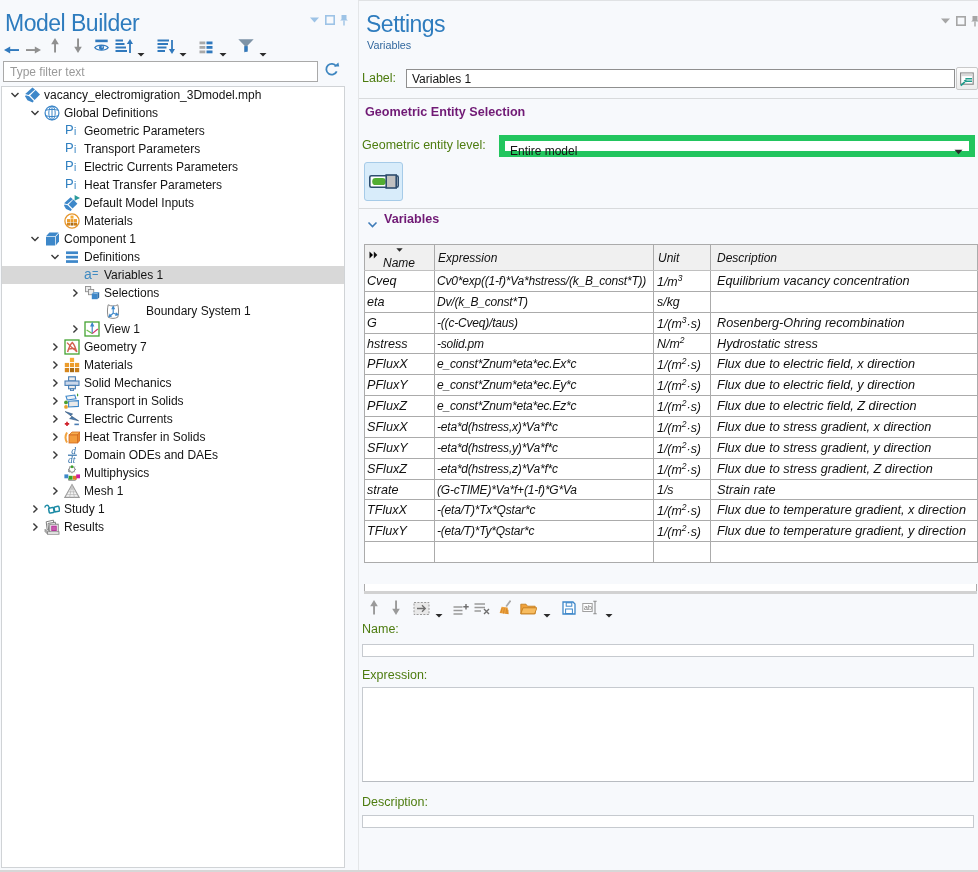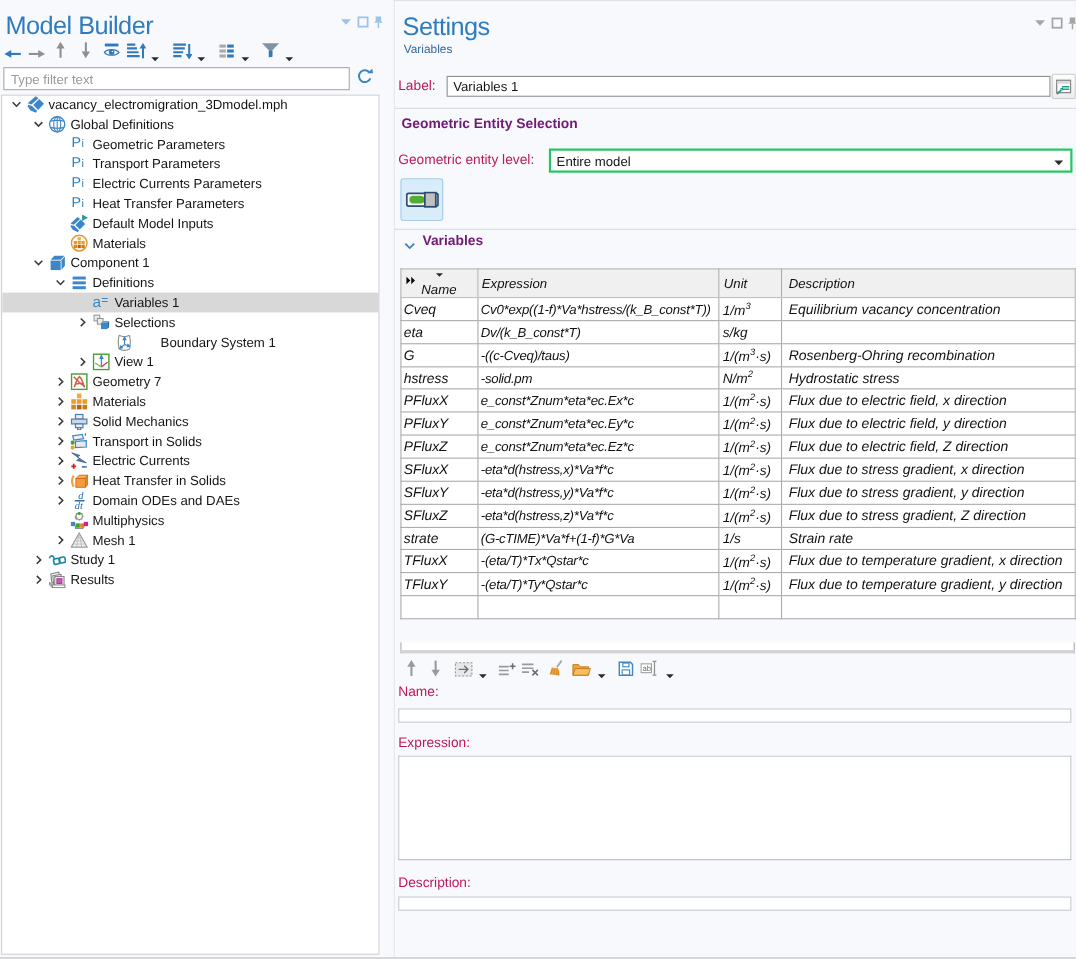--- a/index.html
+++ b/index.html
@@ -9,21 +9,21 @@
           border-top:1px solid #e0e2e4; border-left:1px solid #e4e6e8; }
 .title { position:absolute; font-size:23px; letter-spacing:-0.5px; color:#2e7cbe; }
 .tr { position:absolute; left:0; width:343px; height:18px; display:flex; align-items:center; }
 .tr.sel { background:#d8d8d8; }
 .cv { width:18px; height:10px; flex:none; display:flex; align-items:center; justify-content:center; }
 .ti { width:16px; height:16px; flex:none; }
 .tl { font-size:12px; color:#141414; margin-left:4px; white-space:nowrap; }
 #treebox { position:absolute; left:1px; top:86px; width:344px; height:782px;
             background:#fff; border:1px solid #d0d3d6; overflow:hidden; }
 #treerows { position:absolute; left:0; top:-1px; width:100%; }
-.lbl { font-size:12.5px; color:#be185d; position:absolute; white-space:nowrap; }
+.lbl { font-size:12.5px; color:#4d7c0f; position:absolute; white-space:nowrap; }
 .hd { position:absolute; font-size:13px; font-weight:bold; color:#701a75; white-space:nowrap; }
 input, .inp { font-family:"Liberation Sans", sans-serif; }
 input::placeholder { color:#9a9a9a; opacity:1; }
 #vtable { position:absolute; left:5px; top:243px; width:613px; border-collapse:collapse;
            table-layout:fixed; font-size:12px; color:#111; background:#fff;font-style:italic; }
 #vtable tbody tr { height:20.87px; }
 #vtable td.c1 { font-size:12.6px; padding-left:2px; }
 #vtable td.c2 { letter-spacing:-0.2px; padding-left:2px; }
 #vtable td.c3 { font-size:12.4px; padding-left:3px; }
 #vtable td.c4 { font-size:12.7px; }
@@ -483,21 +483,21 @@
           <path d="M6.4,7.8 H13 M6.4,10.2 H13" stroke="#1f9d8b" stroke-width="1.4"></path>
           <path d="M1.8,14.6 L5.8,10.8" stroke="#1f9d8b" stroke-width="1.7"></path>
           <polygon points="7.6,8.6 7.2,11.6 4.6,9.2" fill="#1f9d8b"></polygon>
         </svg></div>
   </div>
 
   <div style="position:absolute; left:0; top:97px; width:620px; border-top:1px solid #d8dadc;"></div>
   <div class="hd" style="left:6px; top:104px; font-size:12.6px;">Geometric Entity Selection</div>
 
   <div class="lbl" style="left:3px; top:137px;">Geometric entity level:</div>
-  <div style="position:absolute; left:140px; top:134px; width:476px; height:22px; border:2px solid #22c55e; background:#fff;">
+  <div style="position:absolute; left:140px; top:134px; width:476px; height:22px; border:6px solid #22c55e; background:#fff;">
     <span style="position:absolute; left:5px; top:3px; font-size:12px; color:#141414;">Entire model</span>
     <svg style="position:absolute; right:6px; top:8px;" width="9" height="6" viewBox="0 0 9 6">
         <polygon points="0.5,0.8 8.5,0.8 4.5,5.2" fill="#2b2b2b"></polygon>
       </svg>
   </div>
 
   <div style="position:absolute; left:5px; top:161px; width:39px; height:39px; background:#d8ecfa;
               border:1px solid #a6cbe8; border-radius:3px;">
     <div style="position:absolute; left:4px; top:11px;"><svg width="30" height="15" viewBox="0 0 30 15">
           <rect x="0.8" y="1.7" width="28.4" height="11.6" rx="1.6" fill="#fff" stroke="#2d4d6e" stroke-width="1.6"></rect>

